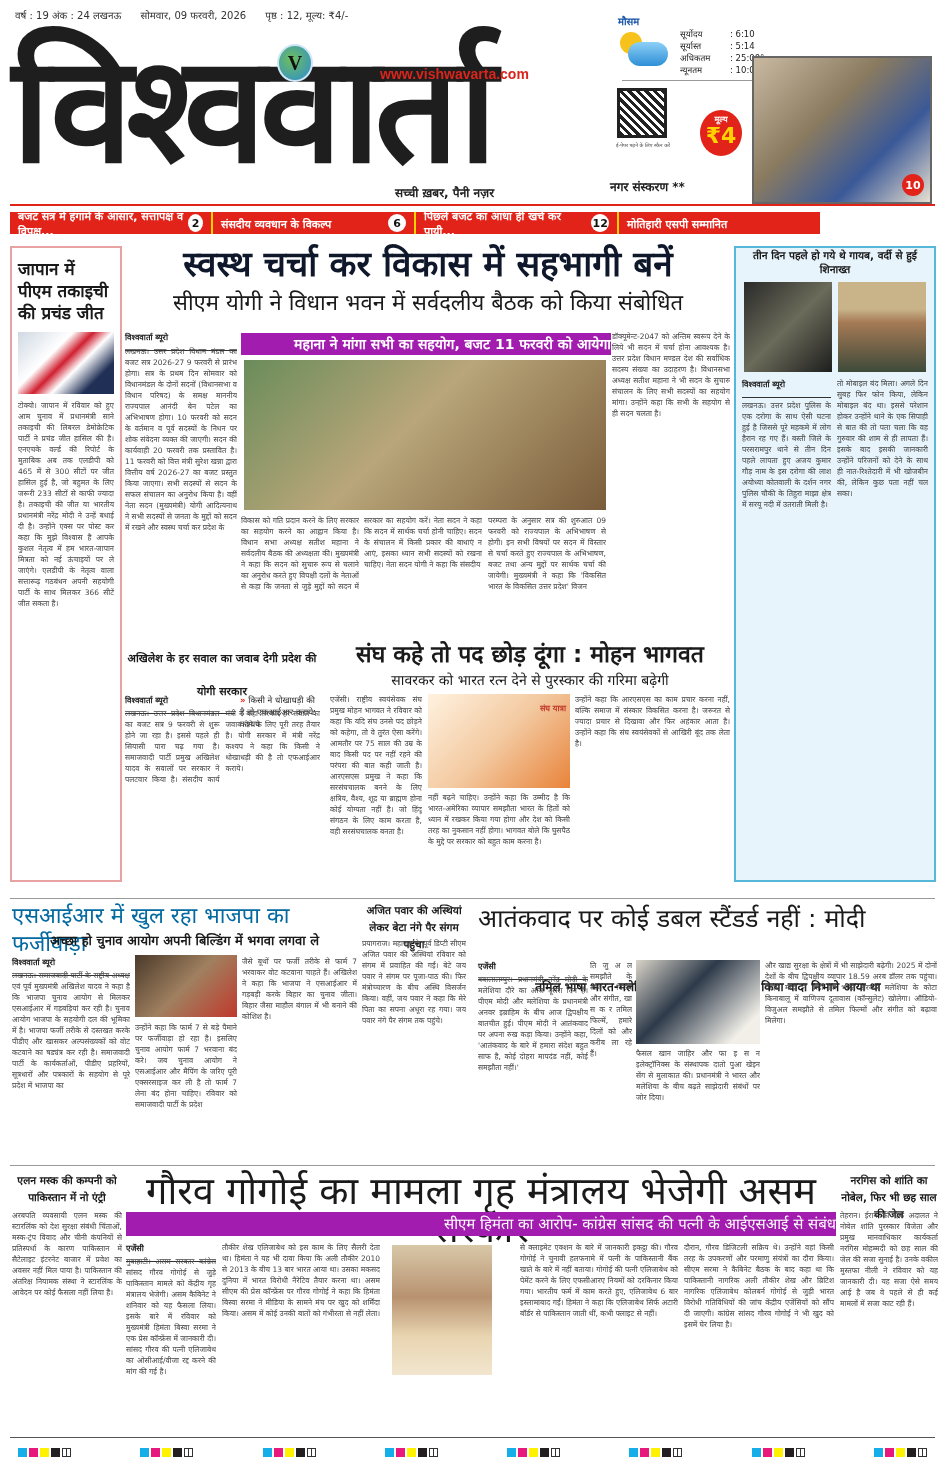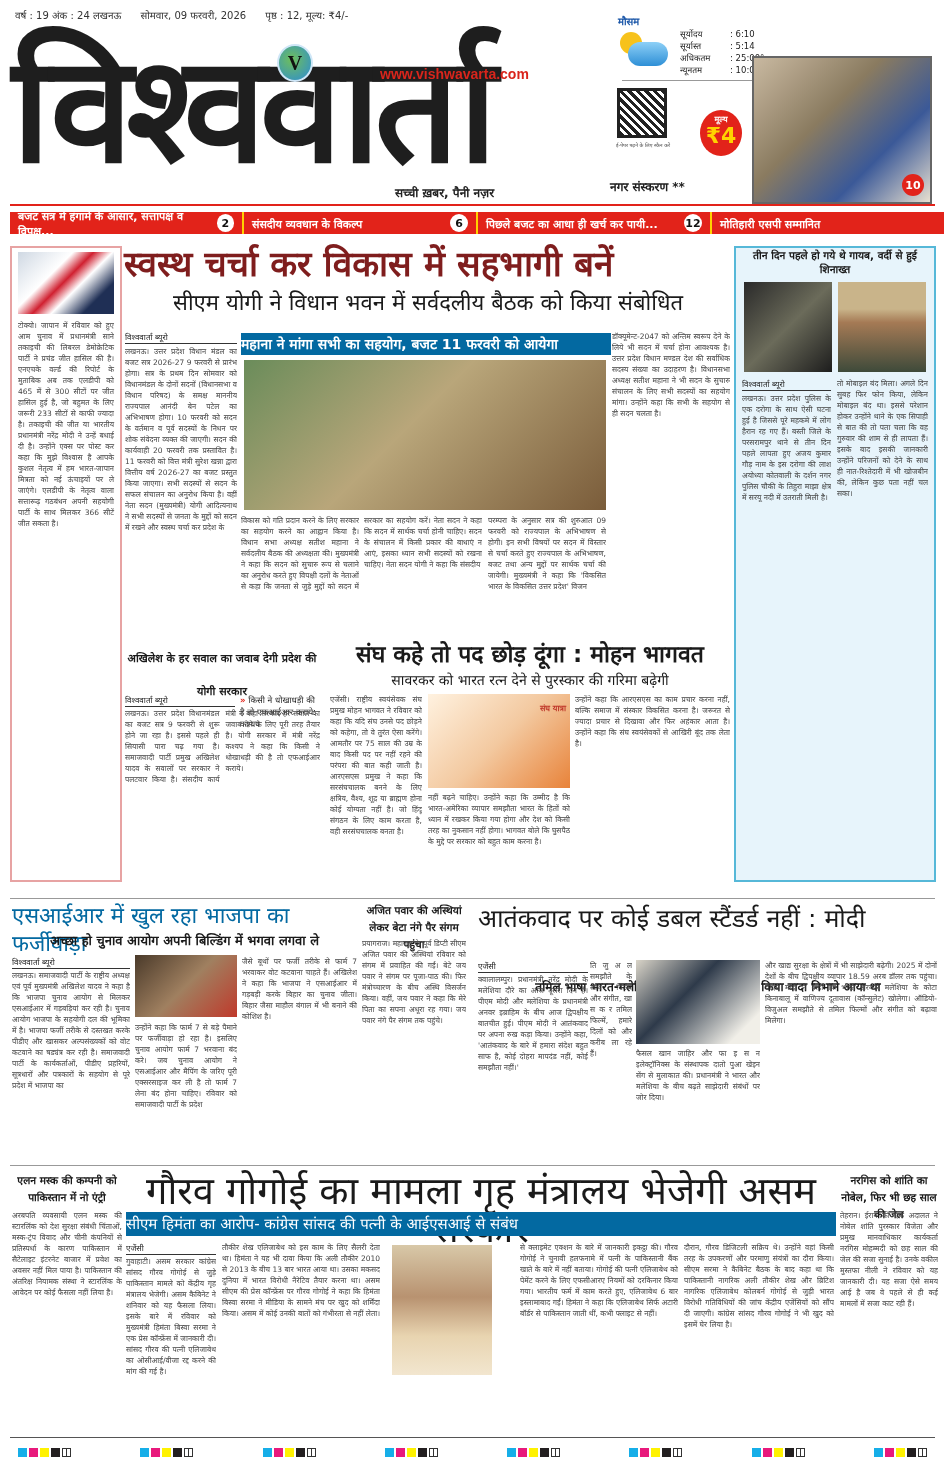--- a/index.html
+++ b/index.html
@@ -22,32 +22,32 @@
 .wline{position:absolute;left:622px;top:80px;width:190px;height:1px;background:#999}
 .qr{left:617px;top:88px;width:50px;height:50px;background:repeating-linear-gradient(45deg,#222 0 3px,#fff 3px 6px);border:3px solid #222}
 .qrcap{left:610px;top:142px;width:66px;font-size:5px;text-align:center;color:#444}
 .price{left:700px;top:110px;width:42px;height:46px;border-radius:50%;background:#e2231a;color:#ffd200;text-align:center;font-weight:bold}
 .price .l{font-size:8px;color:#fff;display:block;margin-top:3px}
 .price .v{font-size:22px;line-height:24px}
 .edition{left:610px;top:178px;font-size:12px;font-weight:bold}
 .photo10{left:752px;top:56px;width:180px;height:148px;background:linear-gradient(135deg,#c9b9a1,#8a7b60 40%,#3b5998 70%,#e8e0d0);border:2px solid #666}
 .photo10 .badge{position:absolute;right:6px;bottom:6px;width:22px;height:22px;border-radius:50%;background:#e2231a;color:#fff;font-size:11px;font-weight:bold;display:flex;align-items:center;justify-content:center}
 .topline{left:10px;top:204px;width:925px;height:2px;background:#e2231a}
-.ticker{left:10px;top:212px;width:934px;height:22px;background:#e2231a;display:flex}
+.ticker{left:10px;top:212px;width:810px;height:22px;background:#e2231a;display:flex}
 .ticker .t{flex:1;display:flex;align-items:center;justify-content:space-between;padding:0 8px;color:#fff;font-size:11px;font-weight:bold;border-right:2px solid #ffd200}
 .ticker .t:last-child{border-right:none}
 .ticker .n{width:18px;height:18px;border-radius:50%;background:#fff;color:#111;font-size:11px;display:flex;align-items:center;justify-content:center}
 .box-left{left:10px;top:246px;width:112px;height:636px;border:2px solid #e7a3a3;background:#fff}
 .box-right{left:734px;top:246px;width:202px;height:636px;border:2px solid #56b8d8;background:#e7f4fb}
-.hl1{left:124px;top:244px;width:608px;font-weight:bold;font-size:35px;line-height:40px;color:#7f1d1d}
+.hl1{left:124px;top:244px;width:608px;text-align:center;font-weight:bold;font-size:35px;line-height:40px;color:#0f172a}
 .hl1sub{left:124px;top:288px;width:608px;text-align:center;font-size:22px;line-height:30px;color:#1a1a1a}
-.obar{background:#0369a1;color:#fff;font-weight:bold;text-align:left}
+.obar{background:#a21caf;color:#fff;font-weight:bold;text-align:right}
 .imgph{background:linear-gradient(135deg,#6a8c5a,#b9a67a 45%,#7a5c3a);}
 .txt{font-size:7.5px;line-height:11px;color:#444;text-align:justify;overflow:hidden}
-.byline{font-size:8px;font-weight:normal;border-bottom:1px solid #333;padding-bottom:1px;margin-bottom:2px}
+.byline{font-size:8px;font-weight:bold;border-bottom:1px solid #333;padding-bottom:8px;margin-bottom:2px}
 .sh{font-weight:bold;color:#1a1a1a;text-align:center}
 .hr{background:#999;height:1px}
 .cmyk{left:10px;top:1442px;width:925px;height:20px;display:flex;justify-content:space-between;padding:0 8px}
 .cmyk .g{display:flex;gap:2px;align-items:center}
 .cmyk .g i{display:block;width:9px;height:9px}
 .reg{width:9px;height:9px;border:1px solid #333;position:relative}
 .reg:after{content:"";position:absolute;left:3px;top:0;width:1px;height:7px;background:#333}
 </style>
 </head>
 <body>
@@ -111,20 +111,21 @@
   <div class="t">
       <span>पिछले बजट का आधा ही खर्च कर पायी...</span>
       <span class="n">12</span>
     </div>
   <div class="t">
       <span>मोतिहारी एसपी सम्मानित</span>
     </div>
 </div>
 
 <div class="abs box-left">
+  <div class="sh" style="font-size:17px;line-height:22px;padding:10px 6px 4px;text-align:left">जापान में पीएम तकाइची की प्रचंड जीत</div>
   <div style="margin:4px 6px;height:62px;background:linear-gradient(135deg,#cfd8e3 0,#fff 35%,#d02030 48%,#fff 60%,#1f2f55 80%)"></div>
   <div class="txt" style="padding:2px 6px;height:490px">टोक्यो। जापान में रविवार को हुए आम चुनाव में प्रधानमंत्री साने तकाइची की लिबरल डेमोक्रेटिक पार्टी ने प्रचंड जीत हासिल की है। एनएचके वर्ल्ड की रिपोर्ट के मुताबिक अब तक एलडीपी को 465 में से 300 सीटों पर जीत हासिल हुई है, जो बहुमत के लिए जरूरी 233 सीटों से काफी ज्यादा है। तकाइची की जीत या भारतीय प्रधानमंत्री नरेंद्र मोदी ने उन्हें बधाई दी है। उन्होंने एक्स पर पोस्ट कर कहा कि मुझे विश्वास है आपके कुशल नेतृत्व में हम भारत-जापान मित्रता को नई ऊंचाइयों पर ले जाएंगे। एलडीपी के नेतृत्व वाला सत्तारूढ़ गठबंधन अपनी सहयोगी पार्टी के साथ मिलकर 366 सीटें जीत सकता है।</div>
 </div>
 
 <div class="abs hl1">स्वस्थ चर्चा कर विकास में सहभागी बनें</div>
 <div class="abs hl1sub">सीएम योगी ने विधान भवन में सर्वदलीय बैठक को किया संबोधित</div>
 <div class="abs byline" style="left:125px;top:331px;width:112px">विश्ववार्ता ब्यूरो</div>
 <div class="abs txt" style="left:125px;top:346px;width:112px;height:246px">लखनऊ। उत्तर प्रदेश विधान मंडल का बजट सत्र 2026-27 9 फरवरी से प्रारंभ होगा। सत्र के प्रथम दिन सोमवार को विधानमंडल के दोनों सदनों (विधानसभा व विधान परिषद) के समक्ष माननीय राज्यपाल आनंदी बेन पटेल का अभिभाषण होगा। 10 फरवरी को सदन के वर्तमान व पूर्व सदस्यों के निधन पर शोक संवेदना व्यक्त की जाएगी। सदन की कार्यवाही 20 फरवरी तक प्रस्तावित है। 11 फरवरी को वित्त मंत्री सुरेश खन्ना द्वारा वित्तीय वर्ष 2026-27 का बजट प्रस्तुत किया जाएगा। सभी सदस्यों से सदन के सफल संचालन का अनुरोध किया है। वहीं नेता सदन (मुख्यमंत्री) योगी आदित्यनाथ ने सभी सदस्यों से जनता के मुद्दों को सदन में रखने और स्वस्थ चर्चा कर प्रदेश के</div>
 <div class="abs obar" style="left:241px;top:333px;width:370px;height:22px;font-size:14px;line-height:22px">महाना ने मांगा सभी का सहयोग, बजट 11 फरवरी को आयेगा</div>
 <div class="abs imgph" style="left:244px;top:360px;width:362px;height:150px"></div>

